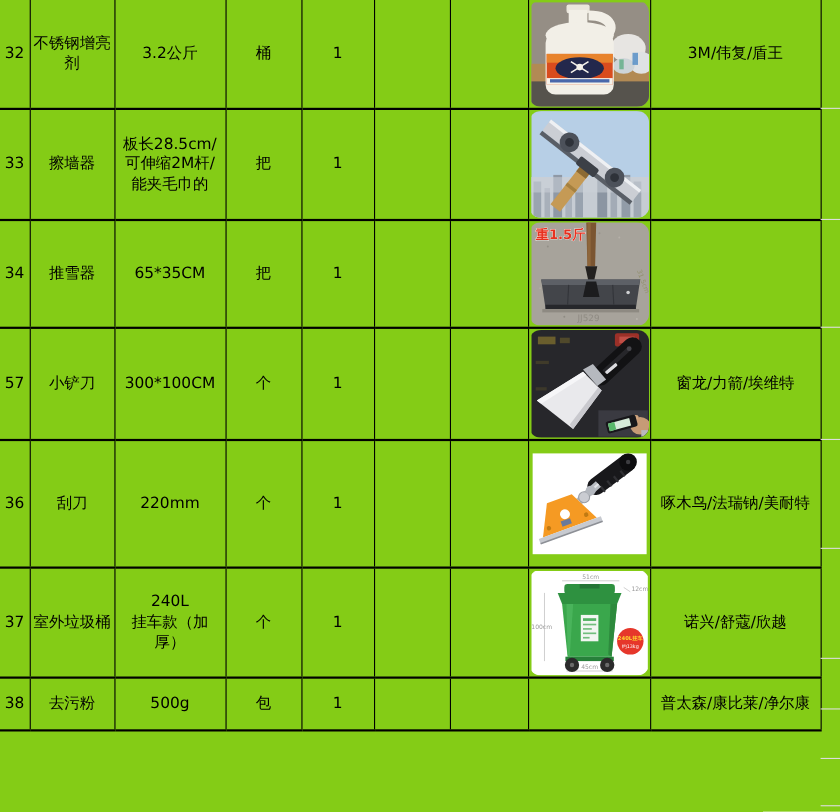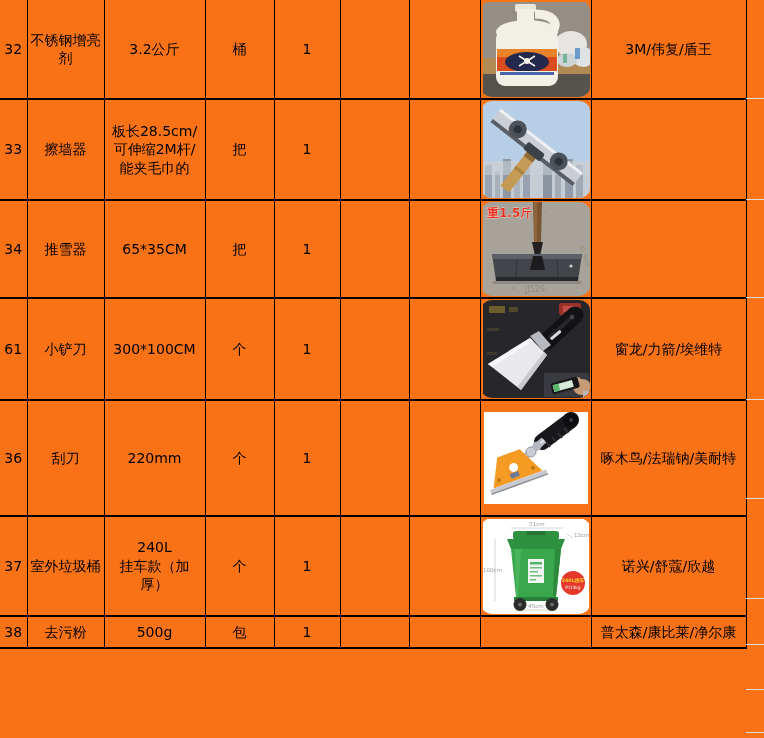--- a/index.html
+++ b/index.html
@@ -1,37 +1,37 @@
 <!DOCTYPE html>
 <html><head>
 <meta charset="utf-8">
 <style>
   html,body { margin:0; padding:0; background:#fff; }
   .stage {
-    position:relative; width:764px; height:738px; background:#f97316;
+    position:relative; width:764px; height:738px; background:#84cc16;
     overflow:hidden; font-family:"DejaVu Sans", sans-serif; color:#000;
   }
   table.grid {
     position:absolute; left:0; top:0;
     border-collapse:collapse; table-layout:fixed; width:746px;
   }
   .grid td {
     border:1px solid #000;
     border-top:2px solid #000; border-bottom:2px solid #000;
     text-align:center; vertical-align:middle;
     font-size:14px; line-height:1.32; padding:0 2px; overflow:hidden;
   }
   .grid tr:first-child > td { border-top:0; }
   .grid td:first-child { border-left:0; }
   .c-no   { font-size:13px; }
   .c-spec { white-space:pre-line; }
   .c-photo{ padding:0;border-radius:12px; }
   .c-photo svg { display:block; margin:0 auto; }
   .h-r0{height:99px}.h-r1{height:101px}.h-r2{height:98px}.h-r3{height:102px}
-  .h-r4{height:116px}.h-r5{height:100px}.h-r6{height:32px}.h-r7{height:45px}.h-r8{height:44px}
+  .h-r4{height:116px}.h-r5{height:100px}.h-r6{height:48px}.h-r7{height:45px}.h-r8{height:44px}
   .ext { position:absolute; left:746px; width:18px; height:1px; background:#dcdcdc; }
 </style>
 </head>
 <body>
 
 <div class="stage">
   <table class="grid">
     <colgroup>
       <col style="width:27px">
         <col style="width:77px">
@@ -152,21 +152,21 @@
           <circle cx="88" cy="64" r="1.6" fill="#cfd0d2"></circle>
           <text x="4" y="15" font-size="12" font-weight="bold" fill="#e8301f" stroke="#ffffff" stroke-width="0.5" paint-order="stroke">重1.5斤</text>
           <text x="42" y="90" font-size="8" fill="#8f8b83">JJ529</text>
           <text x="96" y="44" font-size="6" fill="#93906f" transform="rotate(70 96 44)">31.5cm</text>
         </svg>
       </td>
       <td class="c-brand"></td>
     </tr>
 
     <tr class="h-r3">
-      <td class="c-no">61</td>
+      <td class="c-no">57</td>
       <td class="c-name">小铲刀</td>
       <td class="c-spec">300*100CM</td>
       <td class="c-unit">个</td>
       <td class="c-qty">1</td>
       <td></td>
       <td></td>
       <td class="c-photo">
         <svg width="108" height="98" viewBox="0 0 108 98">
           <rect width="108" height="98" fill="#27272b"></rect>
           <rect x="6" y="6" width="16" height="7" fill="#8f7c2e" opacity="0.65"></rect>

